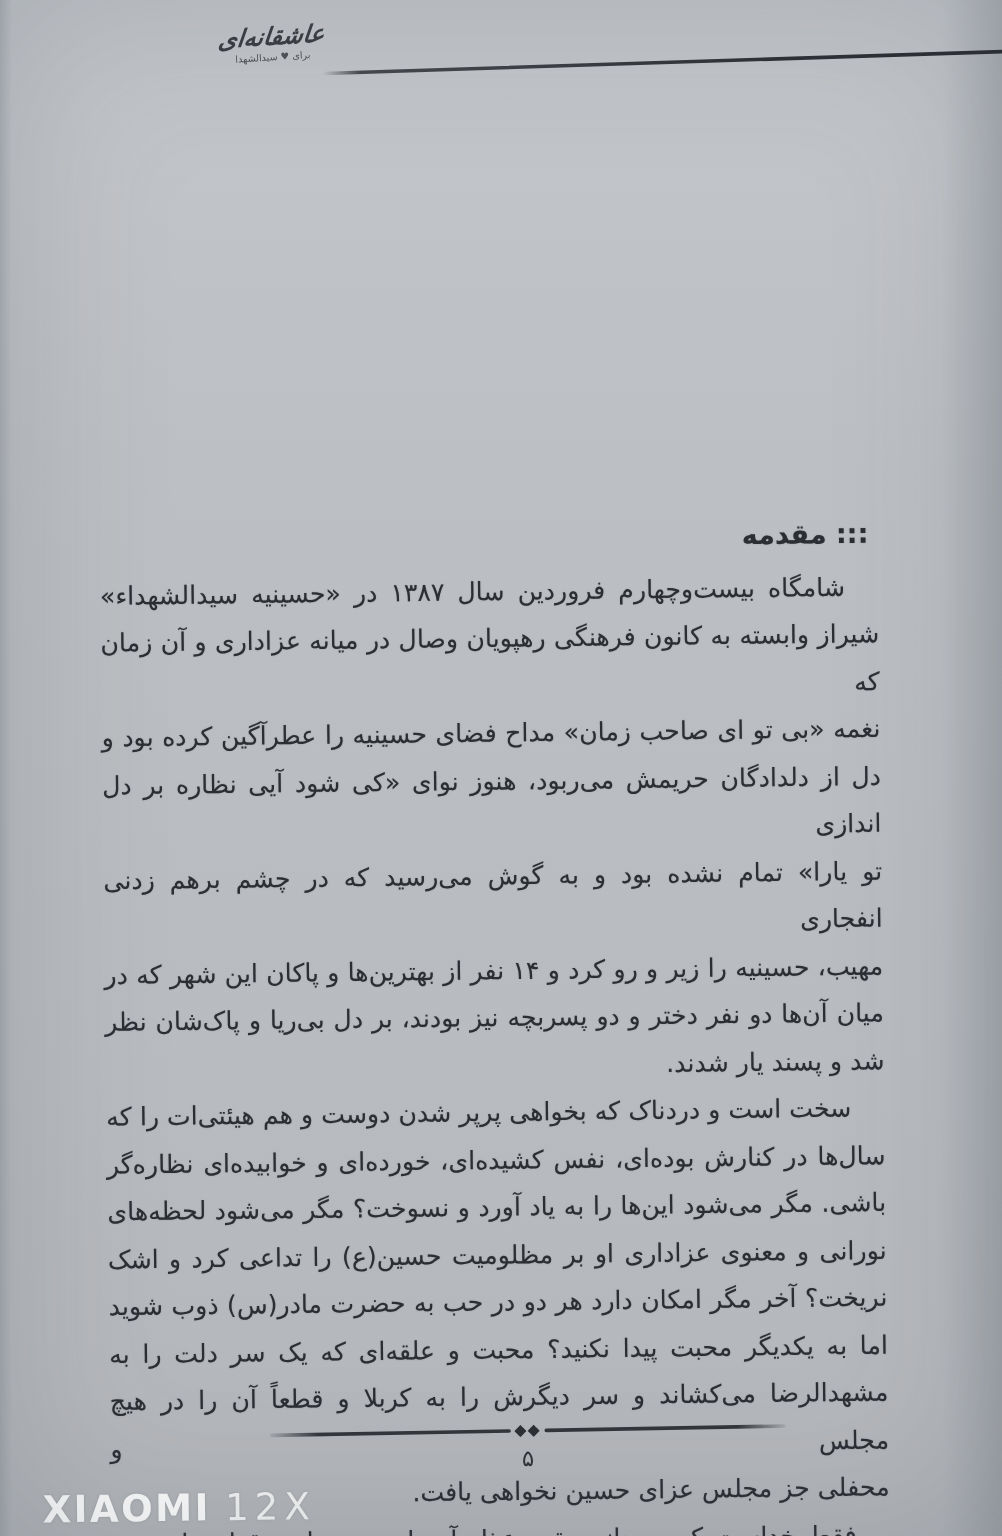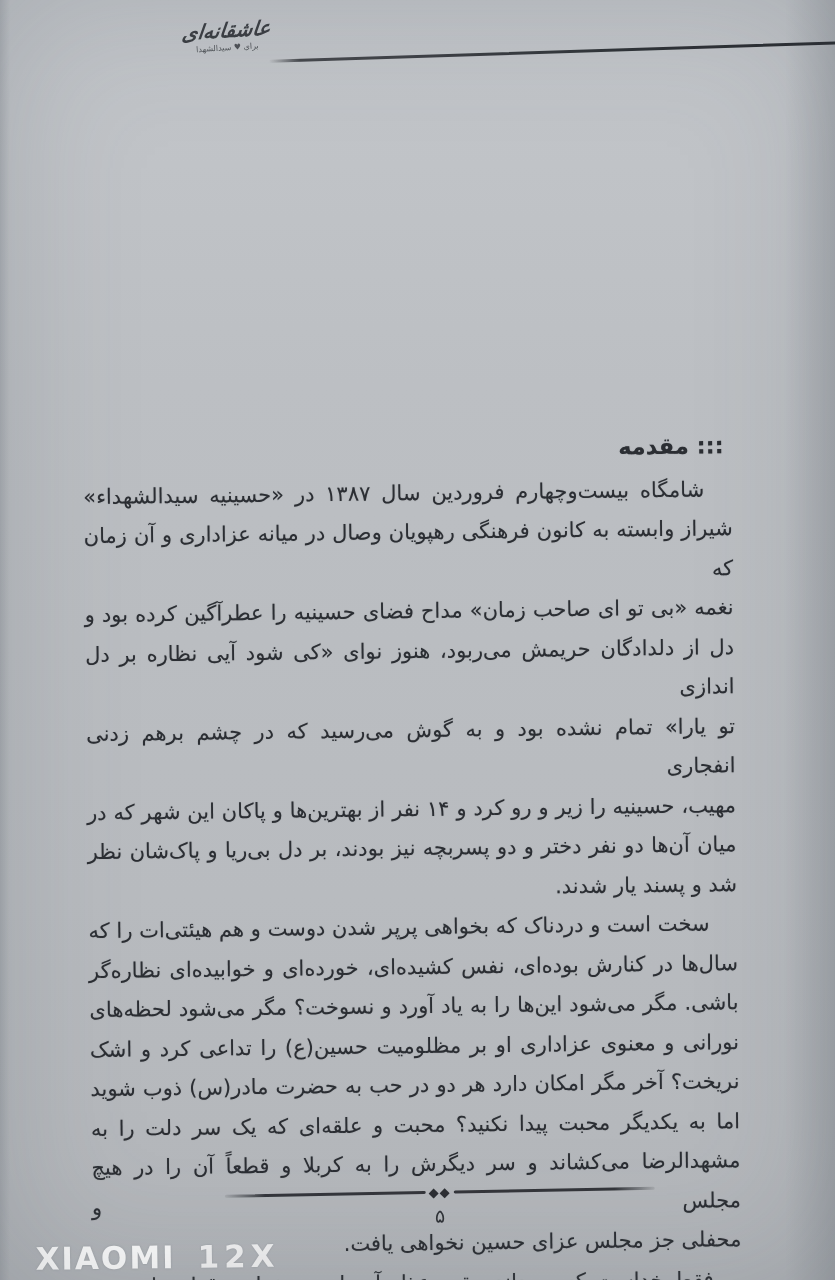--- a/index.html
+++ b/index.html
@@ -83,21 +83,21 @@
   }
 
   
   .watermark{
     position:absolute;left:28px;bottom:8px;
     color:#fdfdfd;font-size:31px;letter-spacing:2px;
     text-shadow:0 0 2px rgba(120,125,132,.5);
     font-family:"DejaVu Sans", sans-serif;
   }
   .wm-brand{font-weight:bold;}
-  .wm-model{font-weight:bold;opacity:.88;letter-spacing:5px;margin-left:10px;}
+  .wm-model{font-weight:normal;opacity:.88;letter-spacing:5px;}
 </style>
 </head>
 <body>
 
 <div class="scene">
   <div class="page-content">
 
     <div class="logo">
       <span class="logo-title">عاشقانه‌ای</span>
       <span class="logo-subtitle">برای ♥ سیدالشهدا</span>

